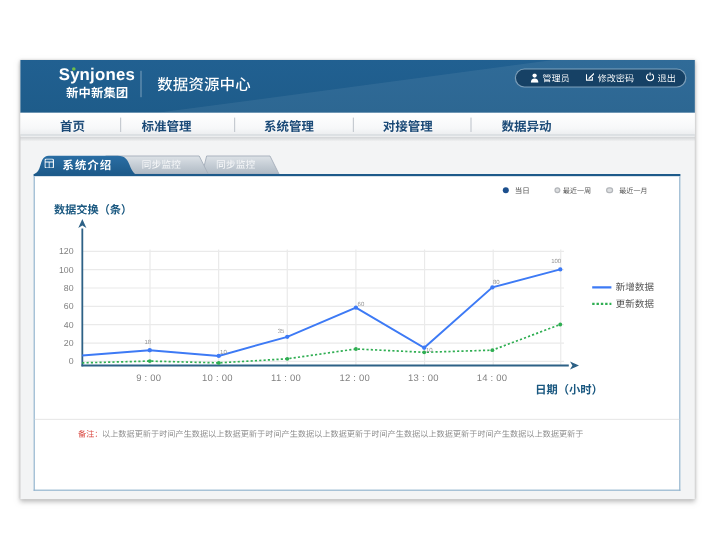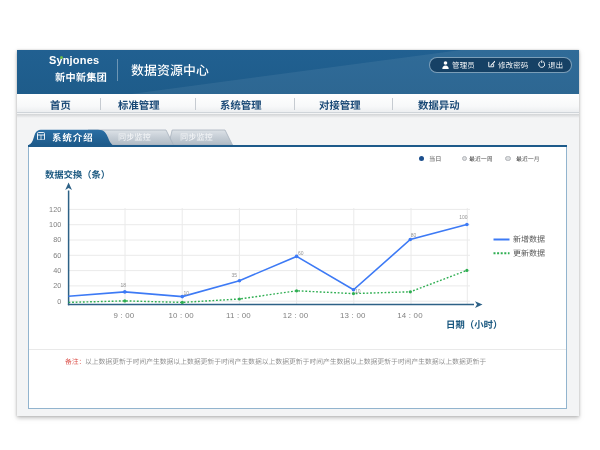--- a/index.html
+++ b/index.html
@@ -3,21 +3,21 @@
 <style>
 *{margin:0;padding:0;box-sizing:border-box}
 html,body{width:600px;height:450px;overflow:hidden;background:#fff;font-family:"Liberation Sans",sans-serif}
 #stage{position:relative;width:600px;height:450px;background:#fff}
 .tx{position:absolute;width:1px;height:1px;overflow:visible}
 .ic{position:absolute}
 #page{position:absolute;left:17px;top:50px;width:562px;height:366px;background:#f3f4f5;box-shadow:0 2px 4px rgba(130,130,130,0.5),0 0 2px rgba(140,140,140,0.4)}
 #hdr{position:absolute;left:0;top:0;width:562px;height:44px;background:linear-gradient(180deg,#216091 0%,#1e5c8a 100%)}
 #hdr:after{content:"";position:absolute;inset:0;background:rgba(255,255,255,0.07);clip-path:polygon(114px 44px,444px 0px,562px 0px,562px 44px)}
 #logo-sep{position:absolute;left:100px;top:9px;width:1px;height:22px;background:rgba(255,255,255,0.35)}
-#syn{position:absolute;left:32px;top:4px;width:80px;height:14px;color:#fff;font-size:11px;font-weight:bold;letter-spacing:0.2px}
+#syn{position:absolute;left:32px;top:4px;width:80px;height:14px;color:#fff;font-size:14px;font-weight:bold;letter-spacing:0.2px}
 #pill{position:absolute;left:412px;top:7px;width:143px;height:16px;border:1px solid rgba(168,198,220,0.7);border-radius:8px;background:rgba(9,44,76,0.66)}
 #nav{position:absolute;left:0;top:44px;width:562px;height:19px;background:linear-gradient(180deg,#ffffff 0%,#f7f8f9 70%,#eceef0 100%);border-bottom:1px solid #cfd4d9}
 #nav:after{content:"";position:absolute;left:0;top:20px;width:562px;height:4px;background:linear-gradient(180deg,rgba(90,95,100,0.22),rgba(90,95,100,0))}
 .nsep{position:absolute;top:4px;width:1px;height:12px;background:#c6cbd1}
 #tabline{position:absolute;left:11px;top:95px;width:539px;height:2px;background:#1d5a8a}
 #panel{position:absolute;left:11px;top:97px;width:539px;height:262px;background:#fff;border:1px solid #92b4ce;border-top:none}
 svg{display:block}
 .abs{position:absolute}
 </style></head><body>
 <div id="stage">

